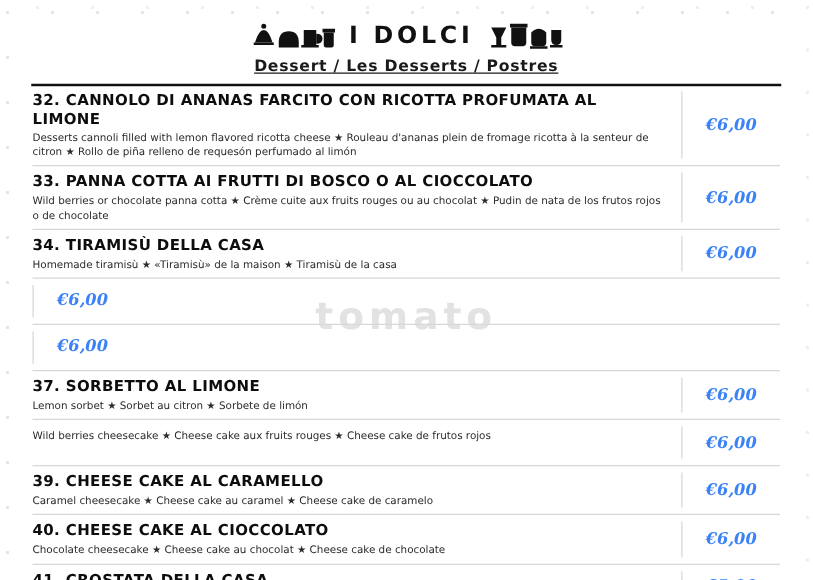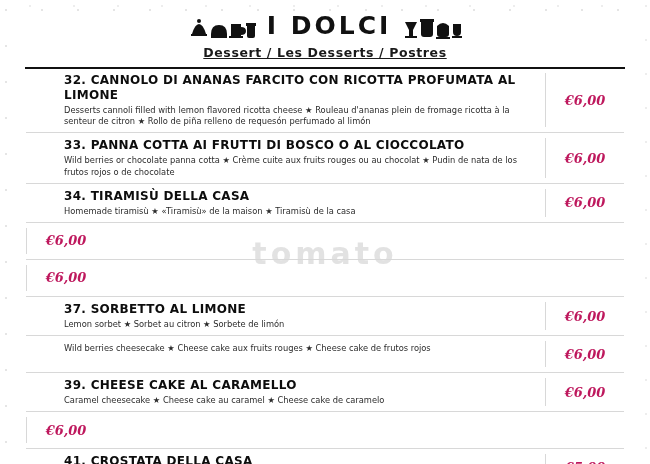--- a/index.html
+++ b/index.html
@@ -49,21 +49,21 @@
   .header-row {
     display: flex;
     align-items: flex-end;
     justify-content: center;
     gap: 10px;
     height: 34px;
   }
   .title-main {
     font-family: "DejaVu Sans", sans-serif;
     font-weight: bold;
-    font-size: 25px;
+    font-size: 19px;
     letter-spacing: 3px;
     color: #111;
     line-height: 1;
     padding-bottom: 2px;
   }
   .glyph-group {
     display: flex;
     align-items: flex-end;
     gap: 2px;
     height: 30px;
@@ -108,21 +108,20 @@
     display: flex;
     align-items: flex-start;
     border-bottom: 1px solid #d8d8d8;
     padding: 5px 0 5px 0;
     min-height: 26px;
   }
   .item:last-child { border-bottom: none; }
   .item-text {
     flex: 1 1 auto;
     padding-right: 10px;
-    margin-left: 38px;
   }
   .item-name {
     font-family: "DejaVu Sans", sans-serif;
     font-weight: bold;
     font-size: 12px;
     letter-spacing: 0.3px;
     color: #0d0d0d;
     line-height: 1.25;
     text-transform: uppercase;
   }
@@ -134,21 +133,21 @@
     margin-top: 2px;
   }
   .price {
     flex: 0 0 auto;
     width: 78px;
     text-align: right;
     font-family: "DejaVu Serif", serif;
     font-style: italic;
     font-weight: bold;
     font-size: 13px;
-    color: #be185d;
+    color: #3b82f6;
     border-left: 1px solid #d8d8d8;
     align-self: stretch;
     display: flex;
     align-items: center;
     justify-content: center;
   }
 </style>
 </head>
 <body>
 
@@ -244,20 +243,24 @@
 
     <div class="item">
       <div class="item-text">
         <div class="item-name">39. CHEESE CAKE AL CARAMELLO</div>
         <div class="item-desc">Caramel cheesecake ★ Cheese cake au caramel ★ Cheese cake de caramelo</div>
       </div>
       <div class="price">€6,00</div>
     </div>
 
     <div class="item">
+      <div class="item-text">
+        <div class="item-name">40. CHEESE CAKE AL CIOCCOLATO</div>
+        <div class="item-desc">Chocolate cheesecake ★ Cheese cake au chocolat ★ Cheese cake de chocolate</div>
+      </div>
       <div class="price">€6,00</div>
     </div>
 
     <div class="item">
       <div class="item-text">
         <div class="item-name">41. CROSTATA DELLA CASA</div>
 
       </div>
       <div class="price">€5,00</div>
     </div>

